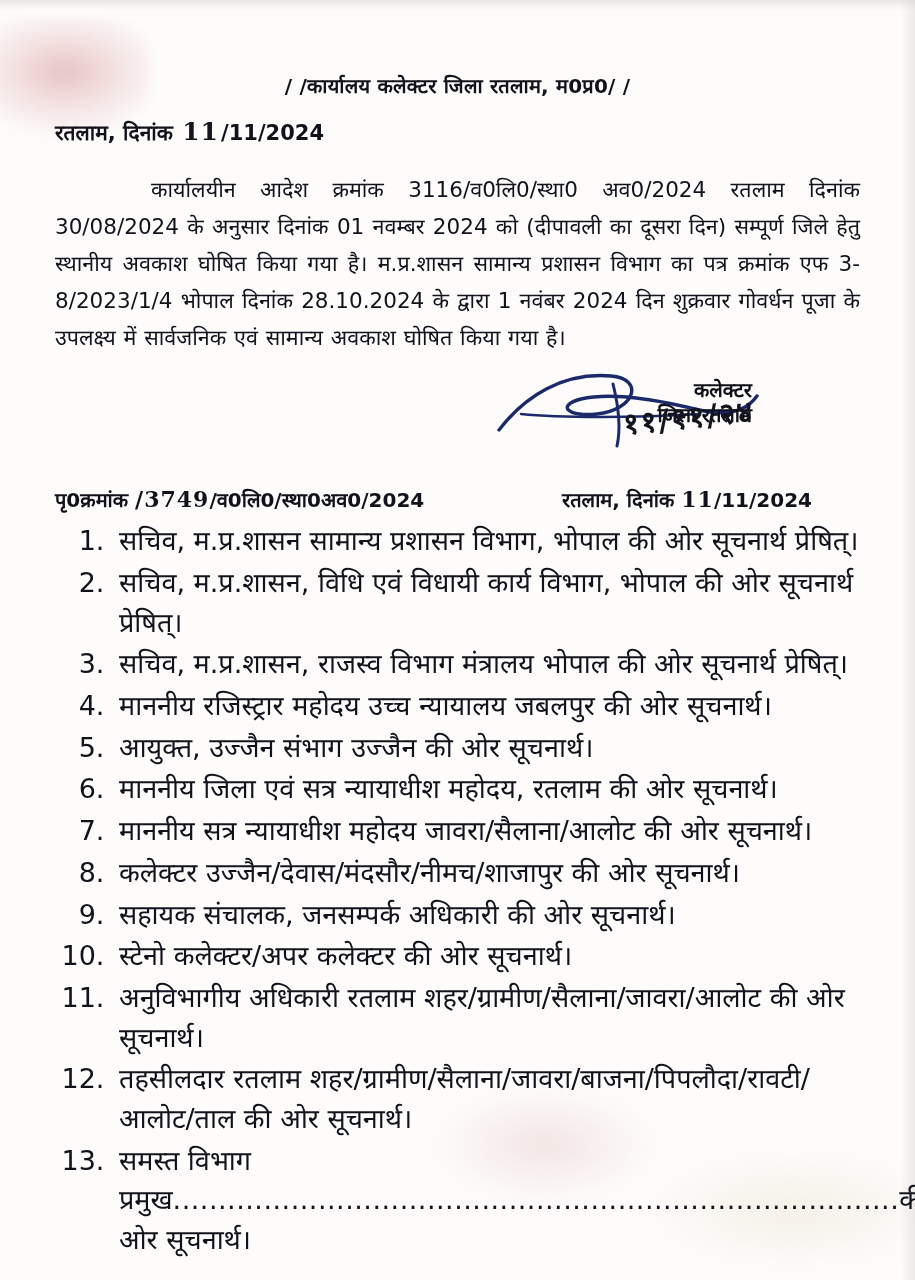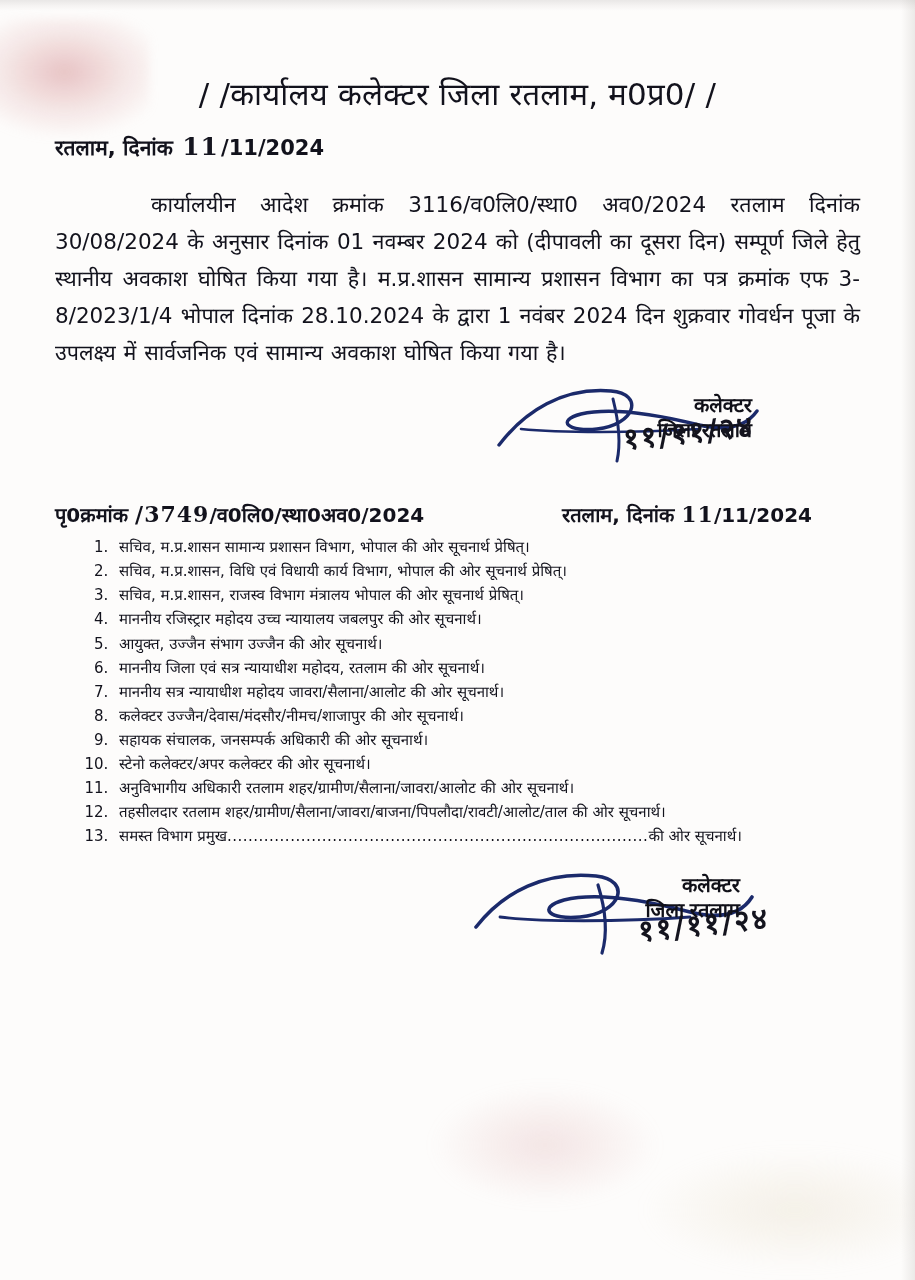--- a/index.html
+++ b/index.html
@@ -71,22 +71,22 @@
   .body-text,
   .list li,
   .meta-line,
   .sig-line {
     font-family: "DejaVu Sans", "Liberation Sans", sans-serif;
     color: #12121c;
   }
 
   .title-main {
     text-align: center;
-    font-size: 31px;
-    font-weight: 400;
+    font-size: 20px;
+    font-weight: 700;
     letter-spacing: .2px;
     margin-top: 72px;
   }
 
   .meta-row {
     display: flex;
     justify-content: space-between;
     align-items: baseline;
     margin-top: 18px;
     font-size: 21px;
@@ -171,21 +171,21 @@
   }
   .pratilipi {
     font-size: 20px;
     font-weight: 600;
     margin-top: 2px;
   }
 
   ol.list {
     margin: 8px 0 0 0;
     padding-left: 58px;
-    font-size: 15px;
+    font-size: 27px;
     line-height: 1.47;
   }
   ol.list li {
     margin-bottom: 2px;
     padding-left: 6px;
     font-weight: 500;
   }
   .dotfill {
     letter-spacing: .5px;
   }

